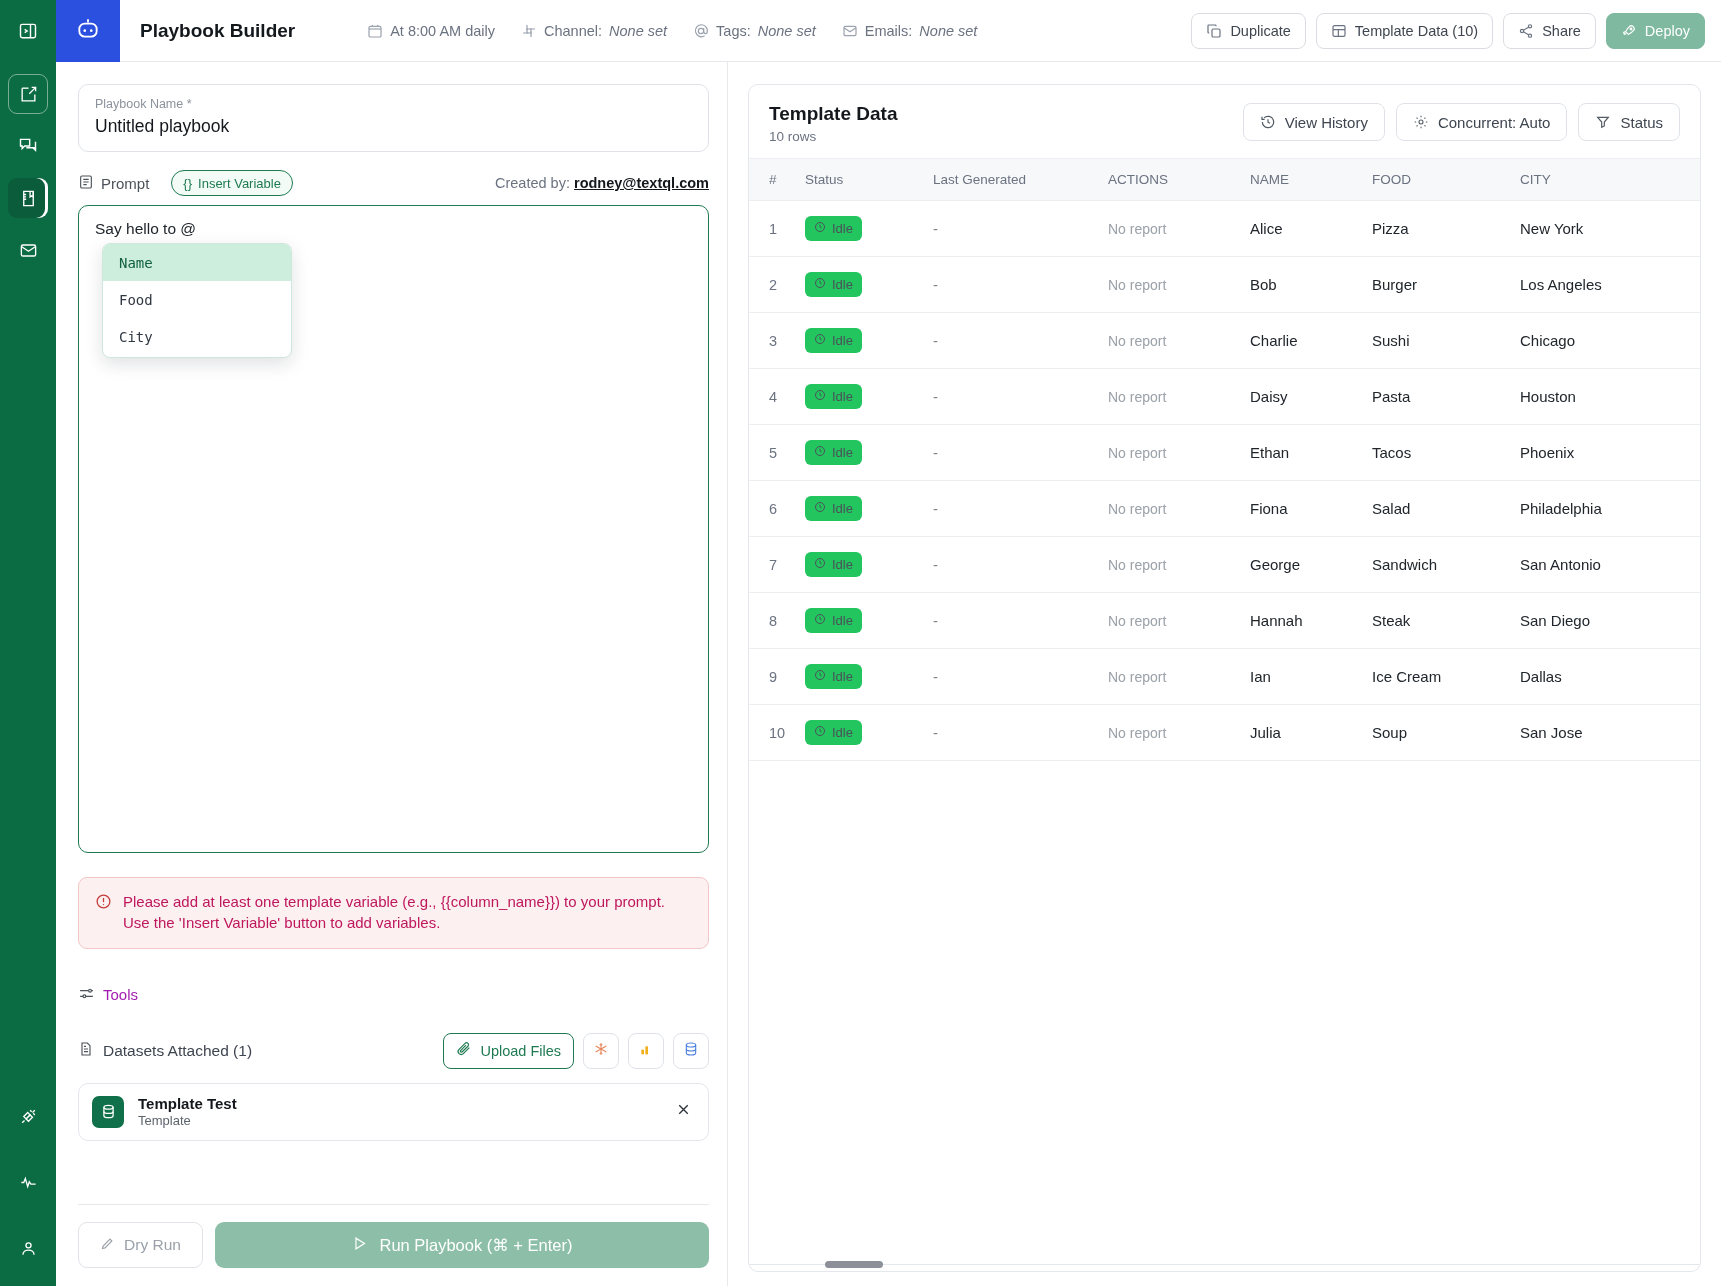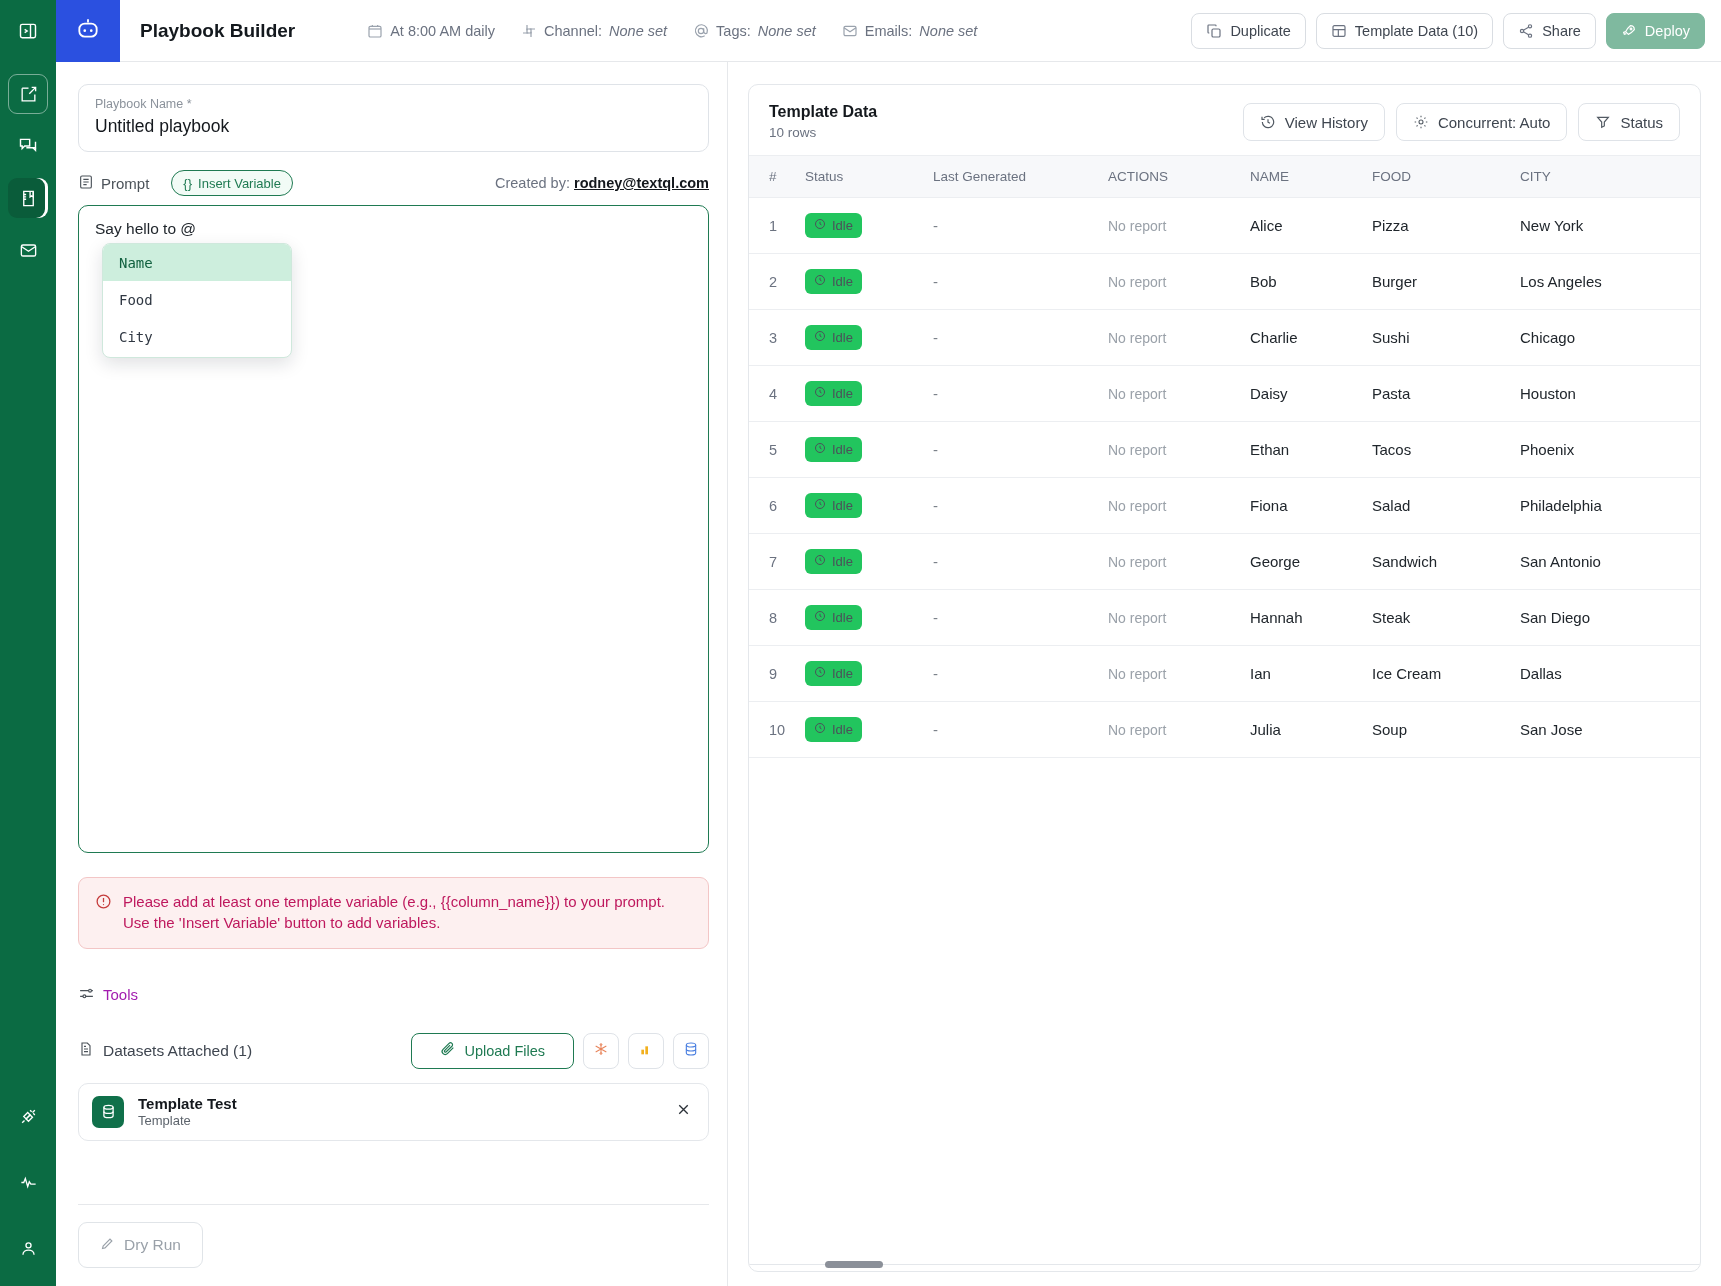--- a/index.html
+++ b/index.html
@@ -159,21 +159,21 @@
   .tools-row {
     display: flex; align-items: center; gap: 8px;
     margin-top: 36px; font-size: 15px; color: #a21caf;
   }
 
   .ds-row { display: flex; align-items: center; margin-top: 28px; }
   .ds-label { display:flex; align-items:center; gap:9px; font-size: 15.5px; color: #3f4650; }
   .ds-actions { margin-left: auto; display: flex; align-items: center; gap: 9px; }
   .upload-btn {
     display: inline-flex; align-items: center; gap: 8px;
-    height: 36px; padding: 0 28px;
+    height: 36px; padding: 0 12px;
     border: 1.4px solid #1f7a52; color: #1f7a52; background: #fff;
     border-radius: 8px; font-size: 14.5px; white-space: nowrap;
   }
   .sq-btn {
     width: 36px; height: 36px; border: 1px solid #dfe3e8; border-radius: 8px;
     background: #fff; display: flex; align-items: center; justify-content: center;
   }
 
   .ds-card {
     margin-top: 14px;
@@ -215,21 +215,21 @@
     flex: 1 1 auto; min-width: 0;
     padding: 22px 20px 14px 20px;
     display: flex; flex-direction: column;
   }
   .panel {
     flex: 1 1 auto; min-height: 0;
     border: 1px solid #e4e7eb; border-radius: 10px;
     background: #fff; display: flex; flex-direction: column; overflow: hidden;
   }
   .panel-head { display: flex; align-items: flex-start; padding: 18px 20px 14px 20px; }
-  .panel-title { font-size: 16px; font-weight: 700; color: #14181d; }
+  .panel-title { font-size: 19px; font-weight: 700; color: #14181d; }
   .panel-sub { font-size: 13.5px; color: #6b7280; margin-top: 4px; }
   .panel-actions { margin-left: auto; display: flex; align-items: center; gap: 11px; }
   .pa-btn {
     display: inline-flex; align-items: center; gap: 9px;
     height: 38px; padding: 0 16px;
     border: 1px solid #dfe3e8; border-radius: 8px; background: #fff;
     font-size: 15px; color: #3f4650; white-space: nowrap;
   }
   .pa-btn .ic { color: #525a63; display:flex; }
 
@@ -591,20 +591,28 @@
 
       <div class="run-bar">
         <div class="dry-run">
           <span>
             <svg width="15" height="15" viewBox="0 0 24 24" fill="none" stroke="#9aa1a9" stroke-width="1.8">
               <path d="M4 20l4-1 11-11-3-3L5 16z"></path>
             </svg>
           </span>
           <span>Dry Run</span>
         </div>
+        <div class="run-btn">
+          <span>
+            <svg width="17" height="17" viewBox="0 0 24 24" fill="none" stroke="#fff" stroke-width="1.7">
+              <path d="M7 4.5v15l12-7.5z"></path>
+            </svg>
+          </span>
+          <span>Run Playbook (⌘ + Enter)</span>
+        </div>
       </div>
     </div>
 
     <div class="right-pane">
       <div class="panel">
 
         <div class="panel-head">
           <div>
             <div class="panel-title">Template Data</div>
             <div class="panel-sub">10 rows</div>

